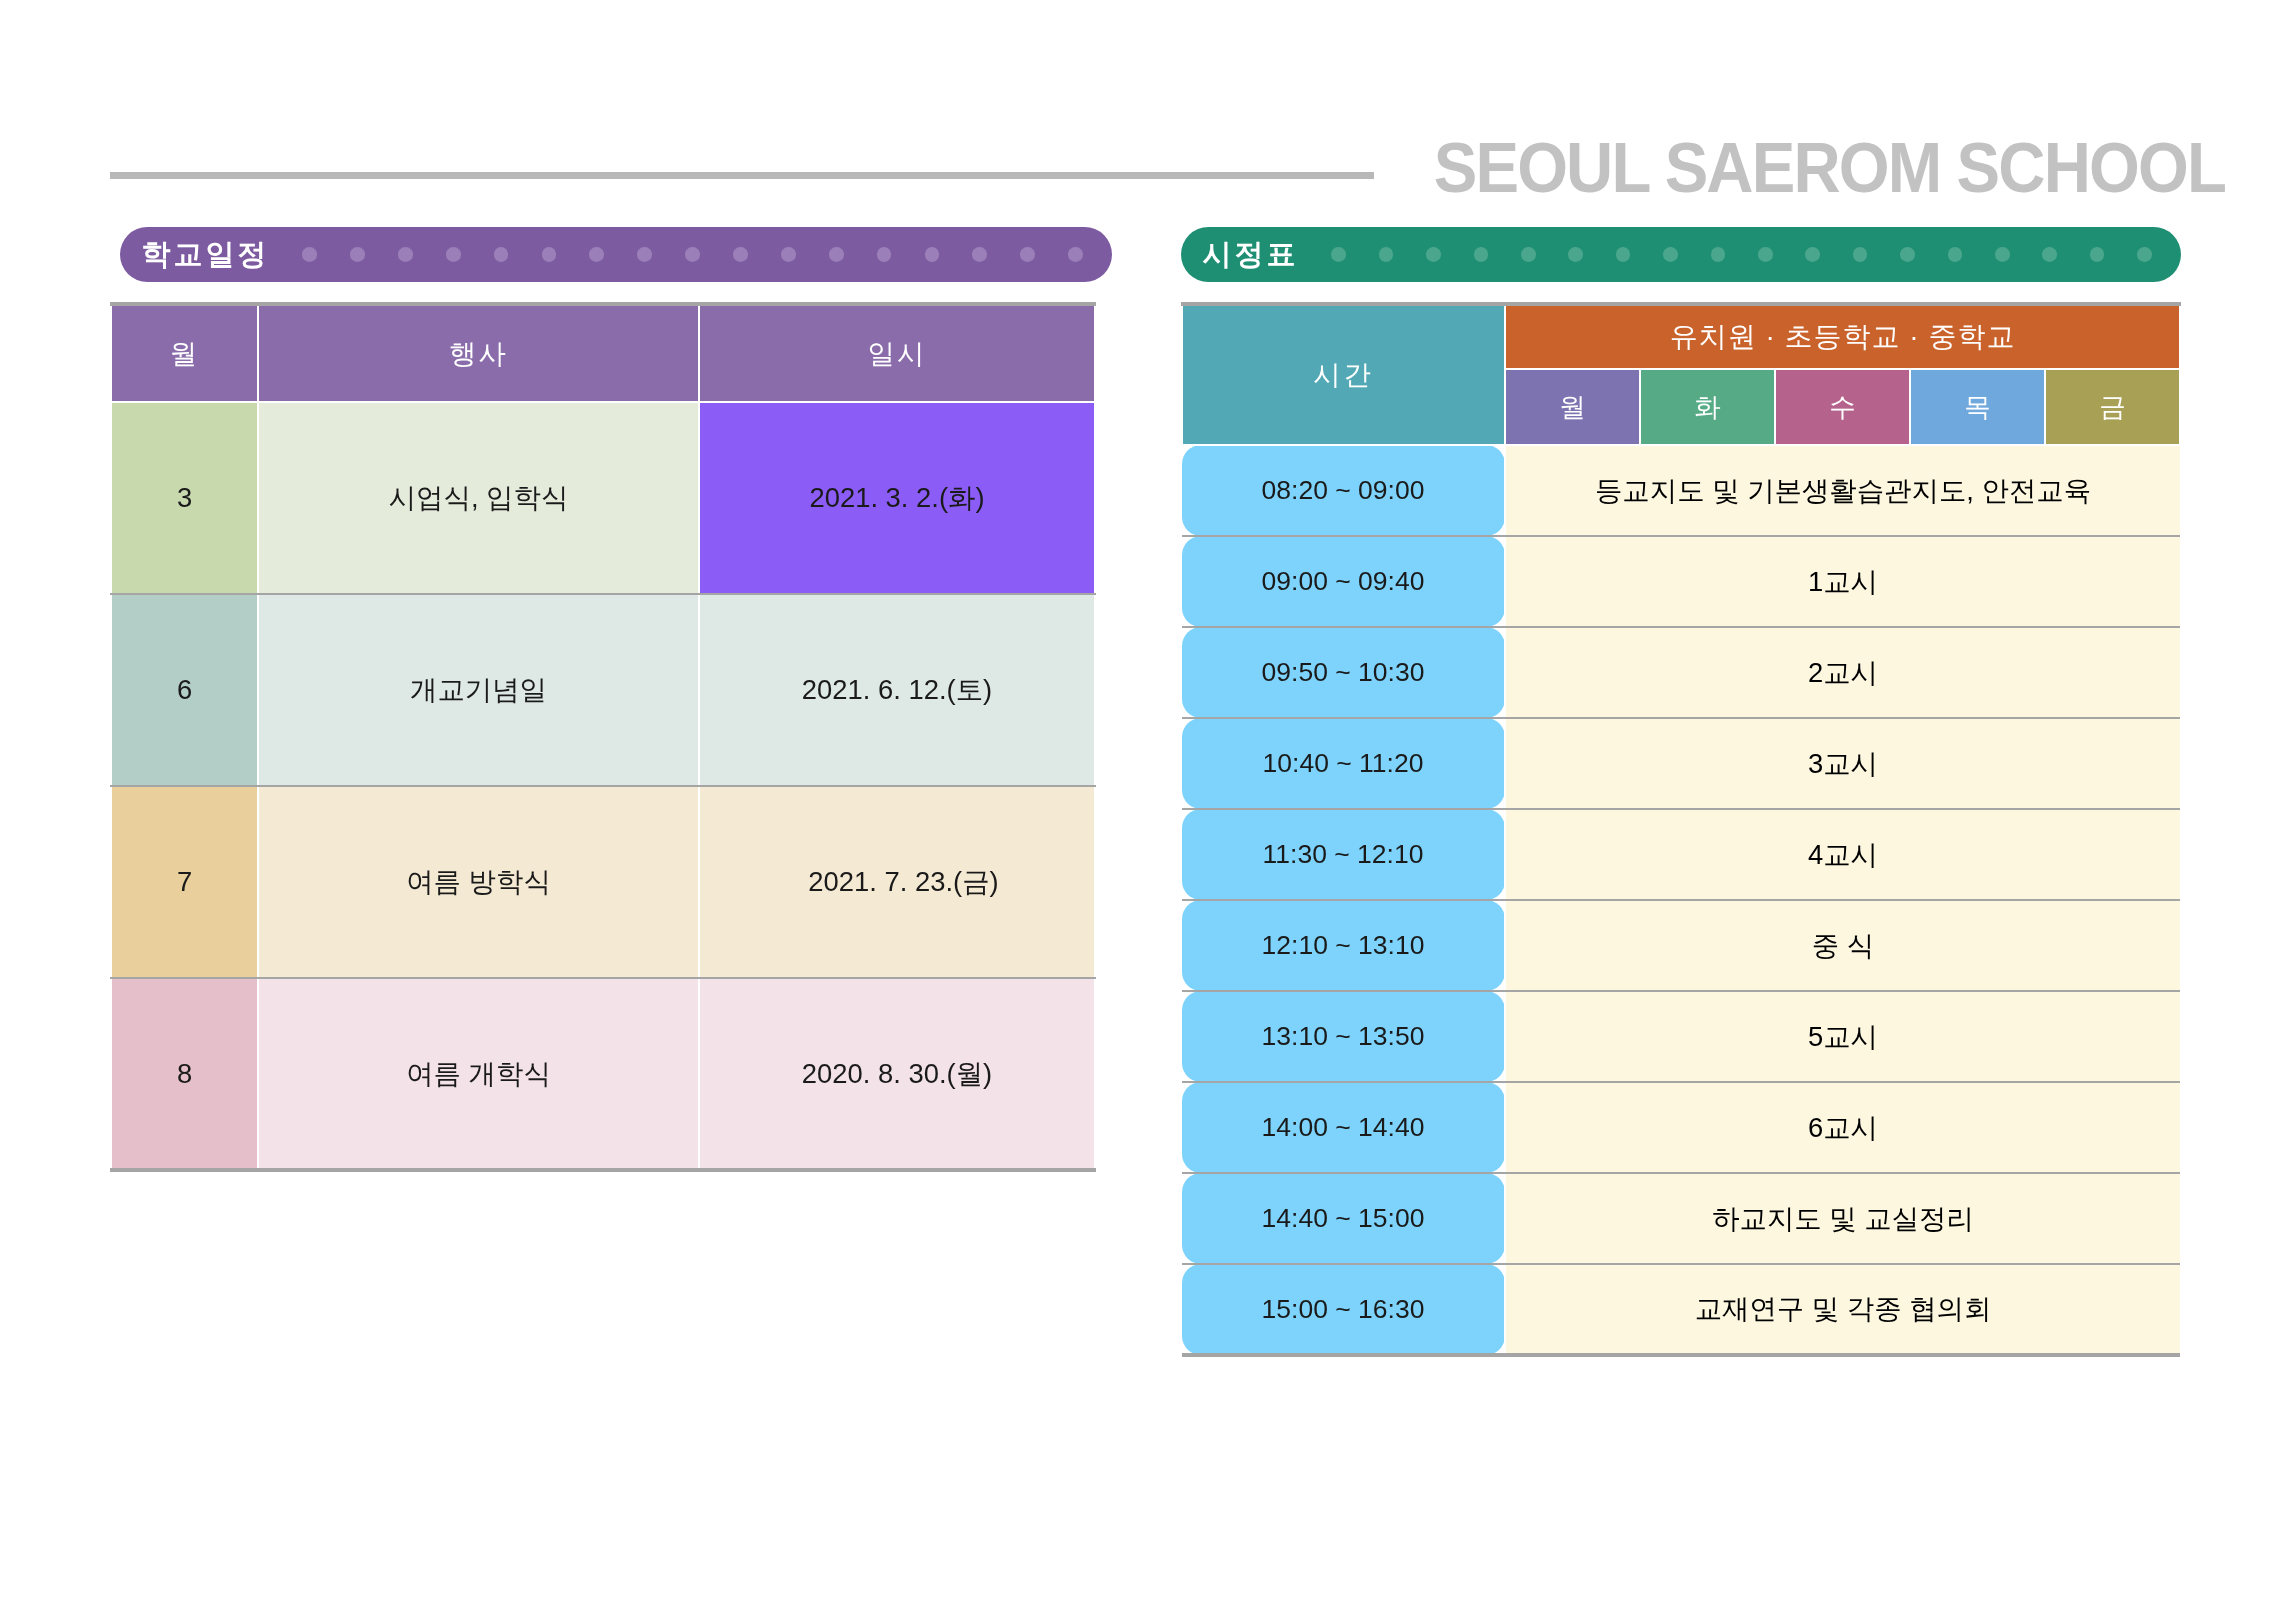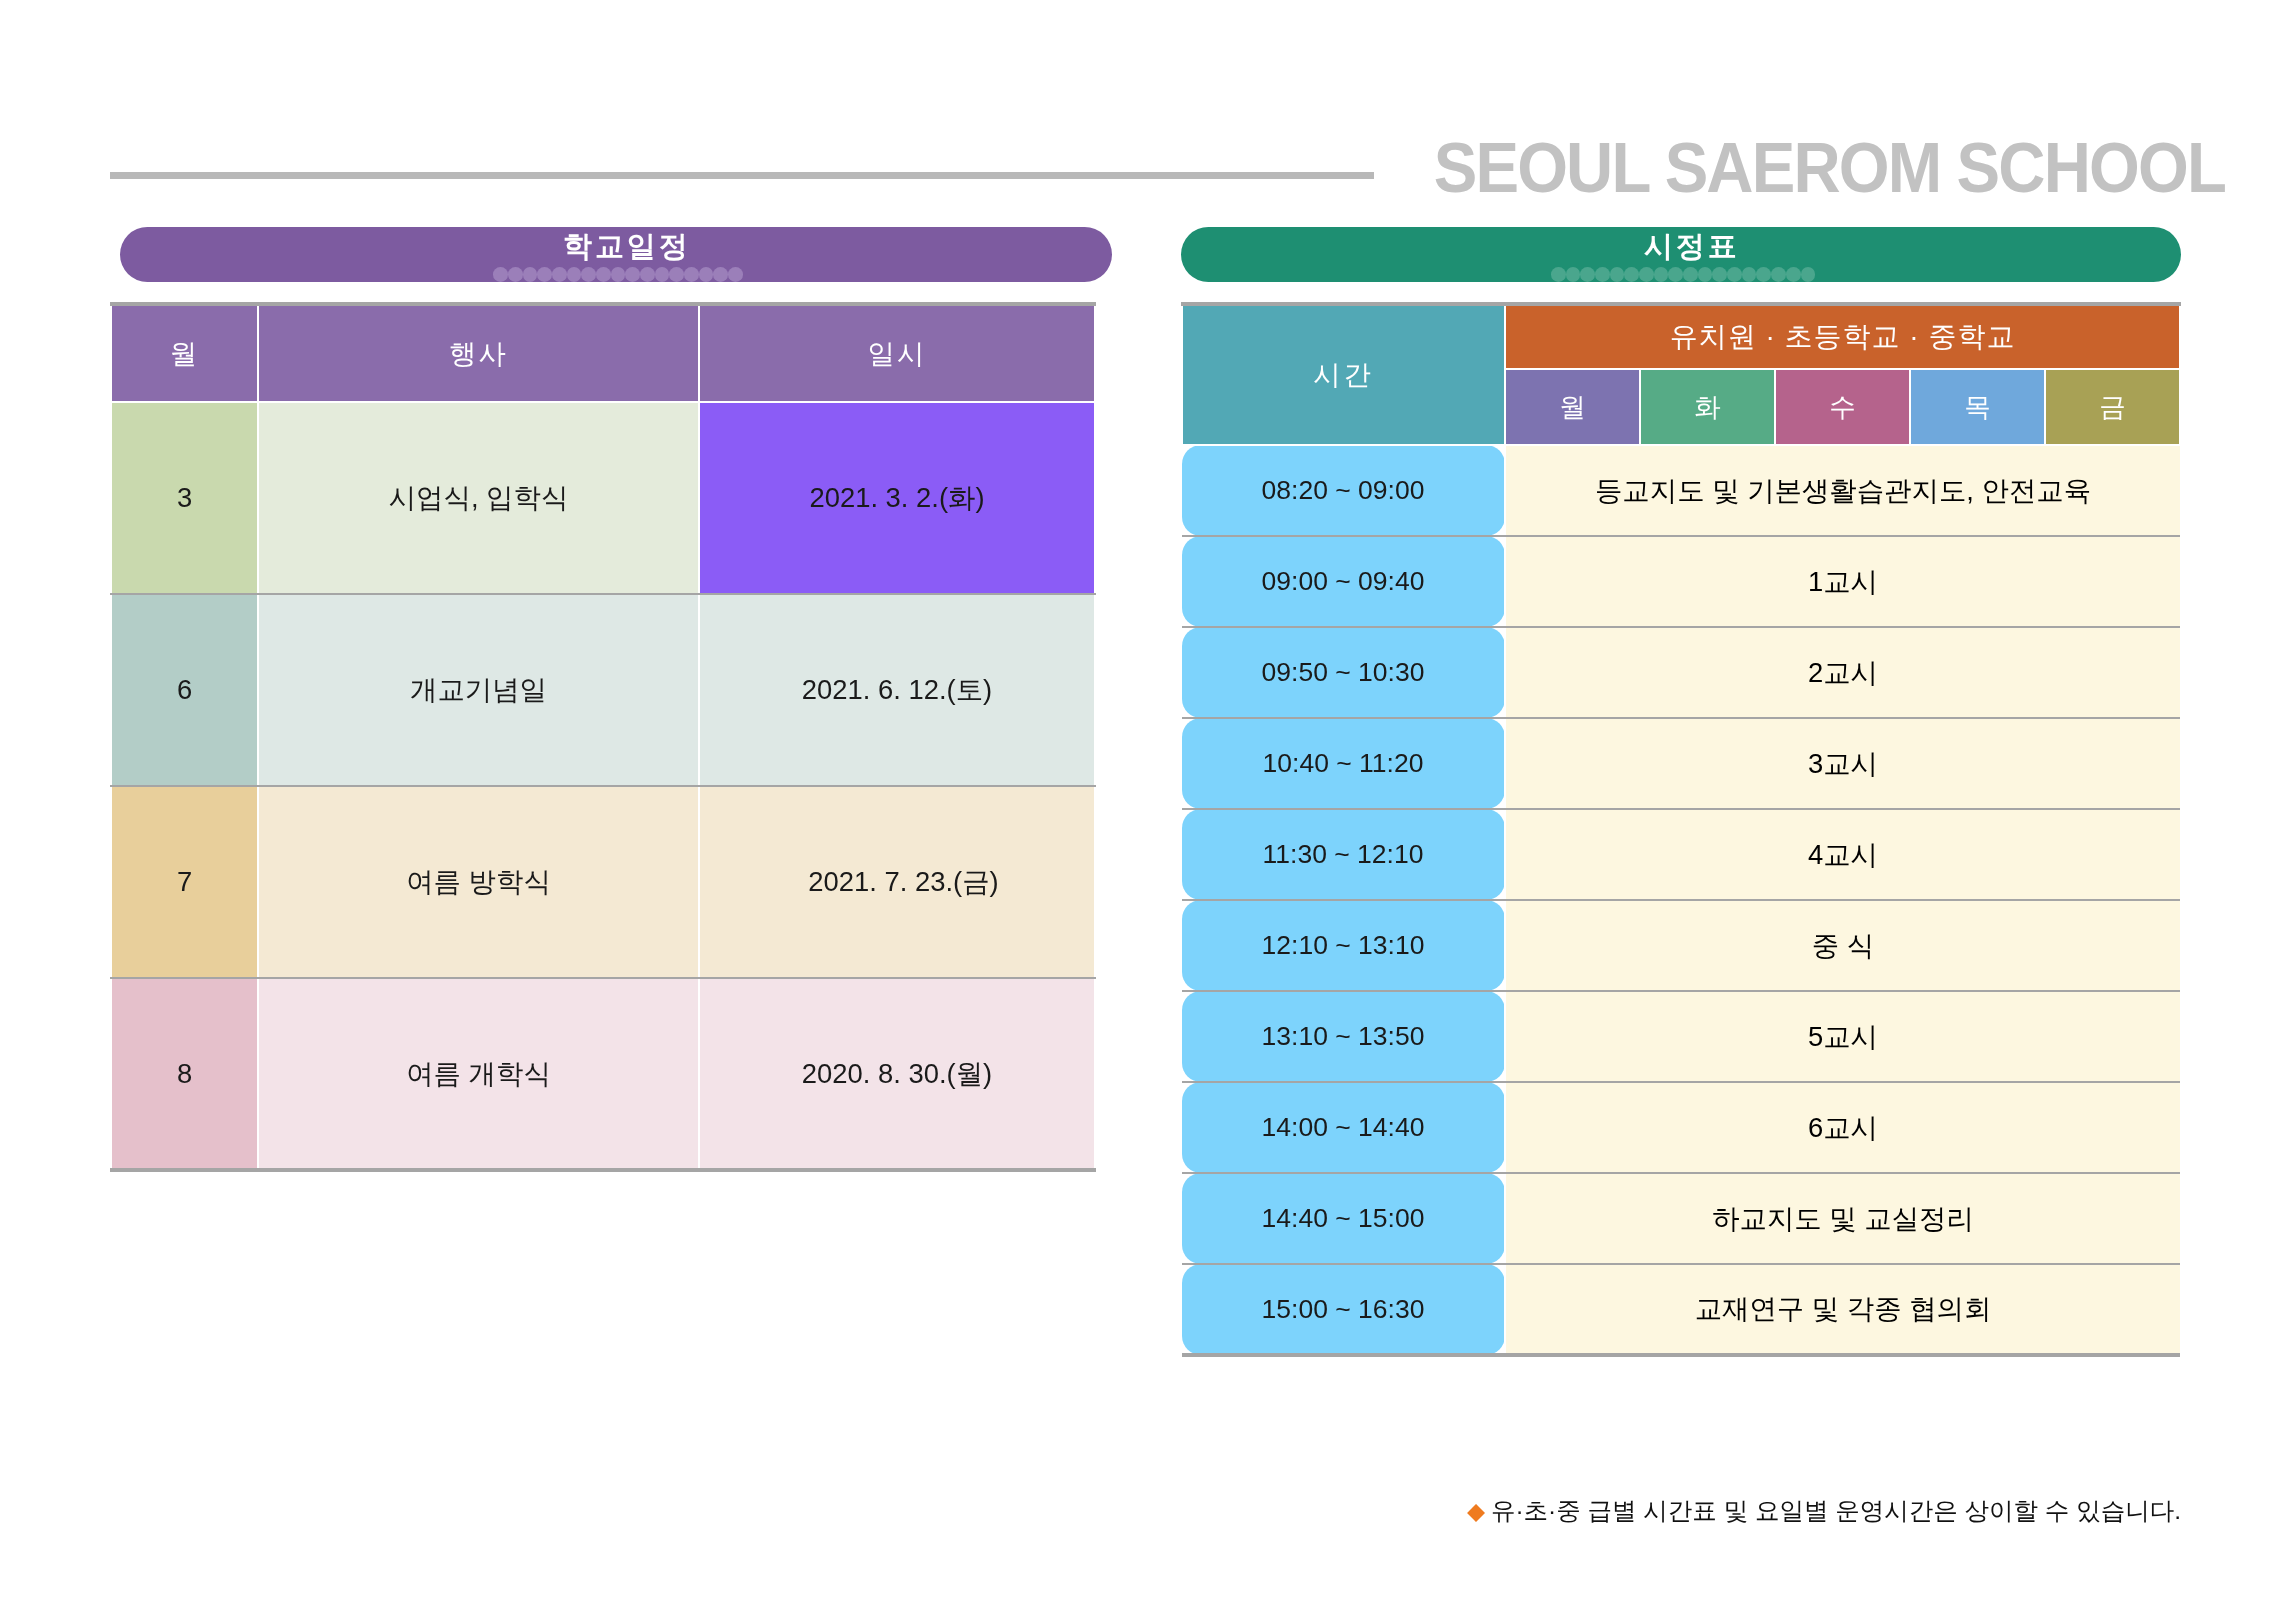--- a/index.html
+++ b/index.html
@@ -36,21 +36,20 @@
   }
 
   
   .pill {
     position: absolute;
     height: 55px;
     border-radius: 27.4px;
     display: flex;
     align-items: center;
     overflow: hidden;
-    flex-direction: column;
   }
   .pill-left  { left: 120px;  top: 227px; width: 992px; background: #7d5ba0; }
   .pill-right { left: 1181px; top: 227px; width: 1000px; background: #1e8f72; }
   .pill-label {
     color: #ffffff;
     font-size: 29px;
     font-weight: bold;
     letter-spacing: 2.9px;
     padding-left: 21.6px;
     flex: 0 0 auto;
@@ -320,18 +319,15 @@
           <td class="time-cell">14:40 ~ 15:00</td>
           <td class="activity-cell" colspan="5">하교지도 및 교실정리</td>
         </tr>
         <tr>
           <td class="time-cell">15:00 ~ 16:30</td>
           <td class="activity-cell" colspan="5">교재연구 및 각종 협의회</td>
         </tr>
       </tbody>
   </table>
 
-  <div class="footnote">
-    <span class="footnote-marker">◆</span><span>유·초·중 급별 시간표 및 요일별 운영시간은 상이할 수 있습니다.</span>
-  </div>
 
 </div>
 
 
 </body></html>

